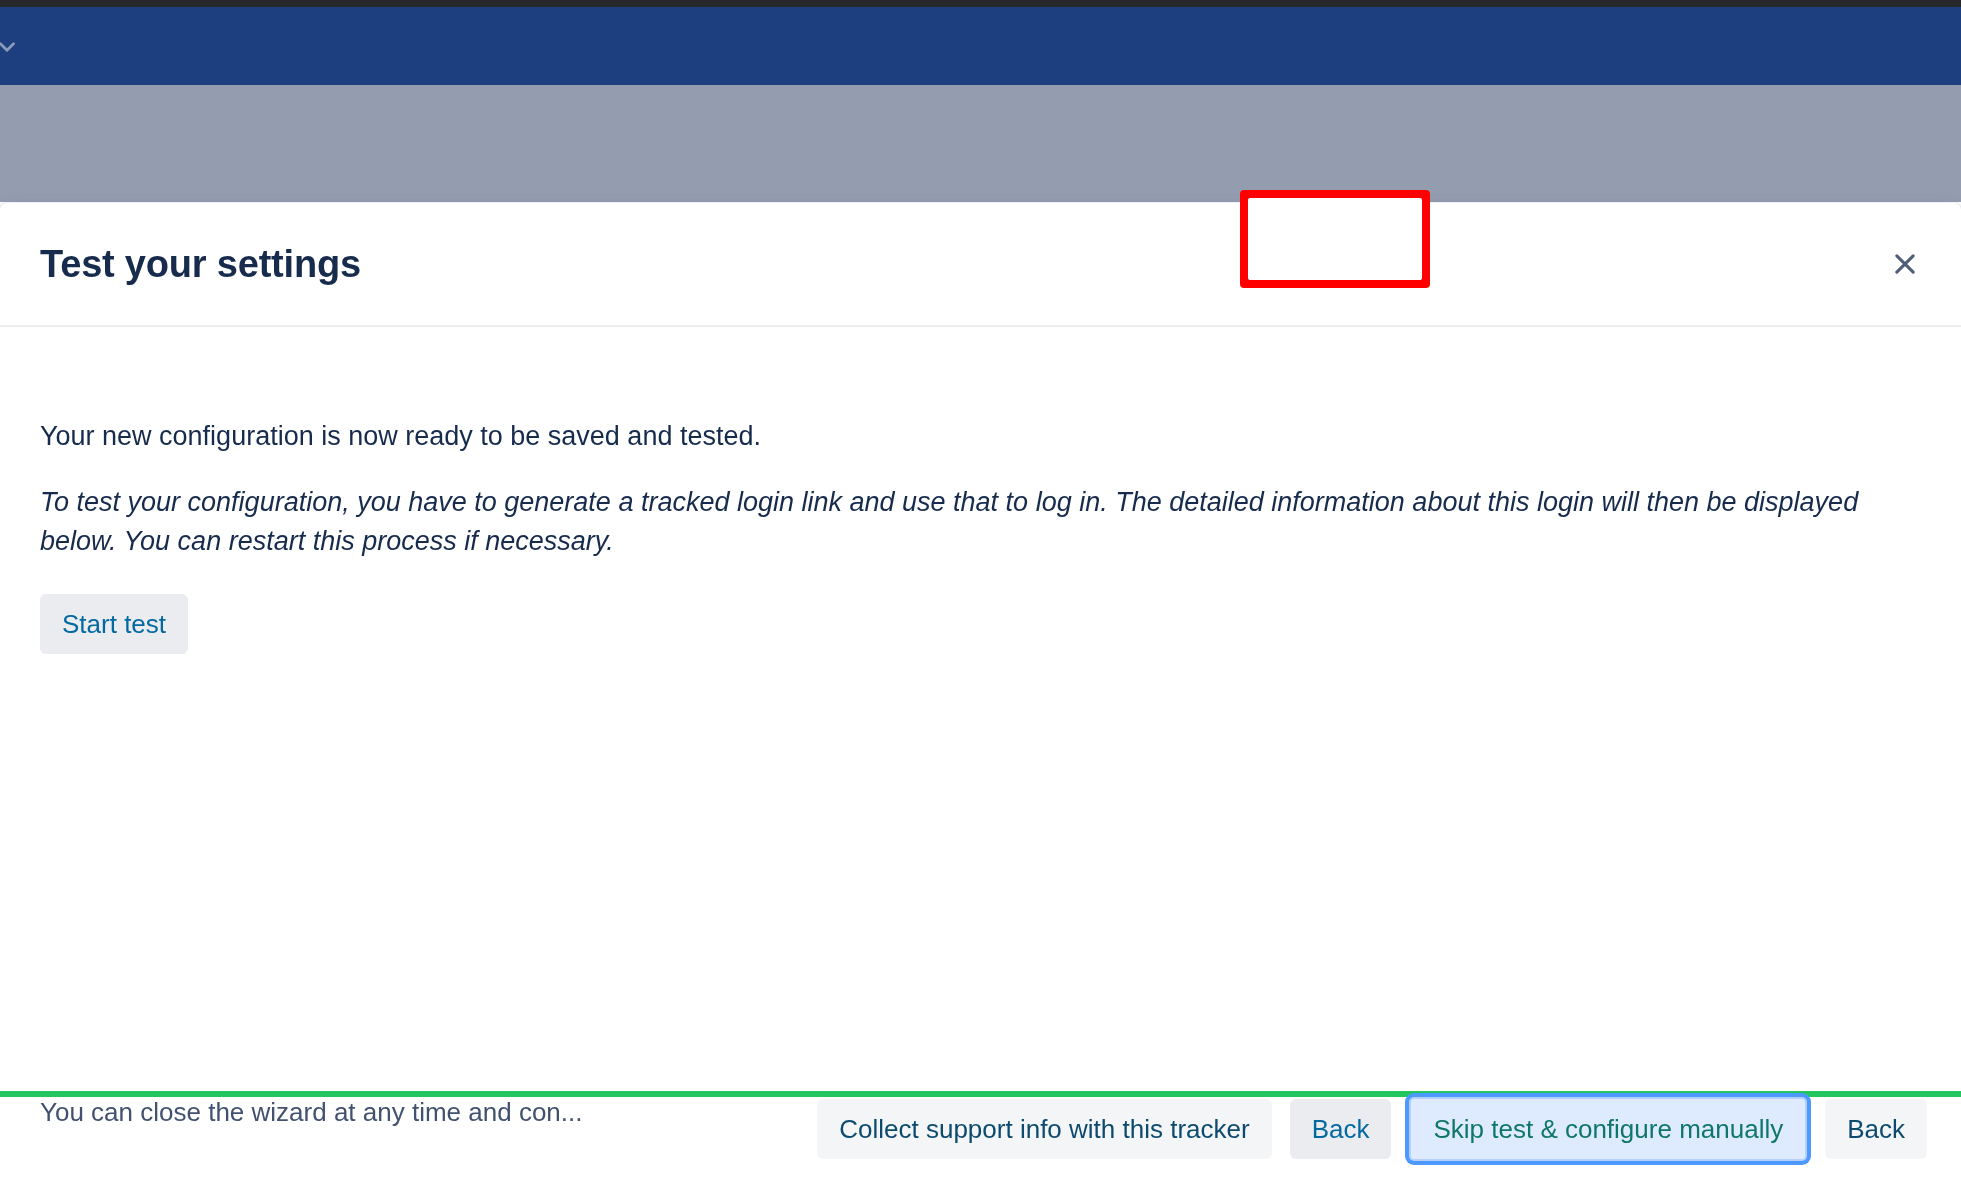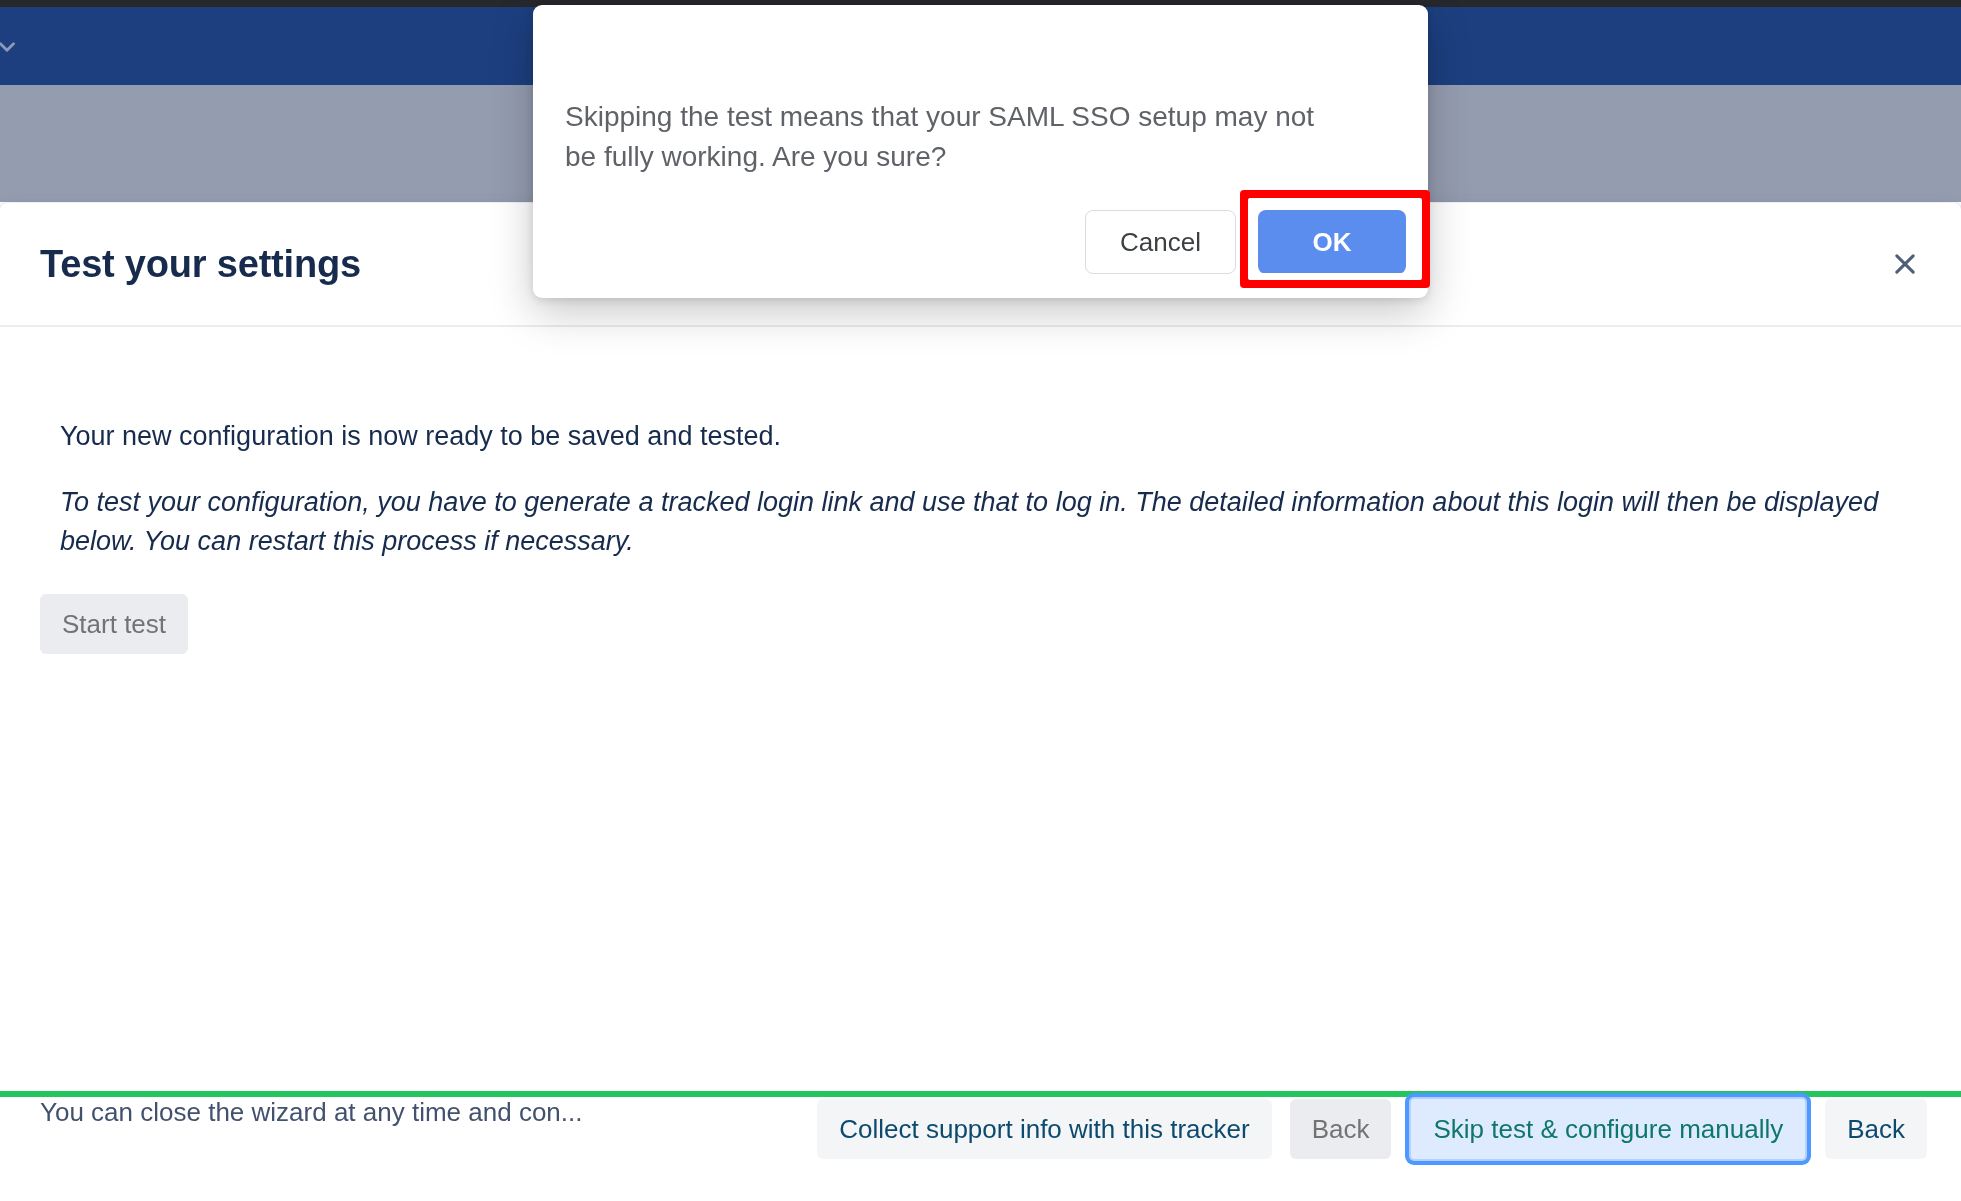--- a/index.html
+++ b/index.html
@@ -105,38 +105,37 @@
     flex: 1 1 auto;
     padding: 50px 40px 0 40px;
     overflow: hidden;
   }
 
   .wizard-body p {
     font-size: 27px;
     line-height: 1.42;
     color: #172b4d;
     max-width: 1830px;
-    margin-left: 20px;
   }
   .wizard-body p.first { margin-bottom: 28px; }
   .wizard-body p.second { margin-bottom: 34px; font-style: italic; }
 
   .btn {
     font-family: "Liberation Sans", sans-serif;
     font-size: 26px;
     border: none;
     border-radius: 6px;
     cursor: pointer;
     white-space: nowrap;
     line-height: 1;
   }
 
   .btn-subtle {
     background: #ebecf0;
-    color: #737373;
+    color: #0369a1;
     padding: 17px 22px;
   }
 
   
   .wizard-footer {
     flex: 0 0 110px;
     height: 110px;
     border-top: 6px solid #22c55e;
     display: flex;
     align-items: flex-start;
@@ -301,25 +300,16 @@
       <div class="footer-actions">
         <button class="btn btn-disabled" disabled="">Collect support info with this tracker</button>
         <button class="btn btn-subtle">Back</button>
         <button class="btn btn-link-focus">Skip test &amp; configure manually</button>
         <button class="btn btn-disabled" disabled="">Back</button>
       </div>
     </div>
 
   </div>
 
-  <div class="alert-dialog">
-    <div class="alert-message">Skipping the test means that your SAML SSO setup may not be fully working. Are you sure?</div>
-    <div class="alert-actions">
-      <button class="alert-btn alert-cancel">Cancel</button>
-      <span class="alert-ok-wrap">
-        <button class="alert-btn alert-ok">OK</button>
-      </span>
-    </div>
-  </div>
 
   <div class="highlight-box"></div>
 
 </div>
 
 </body></html>

